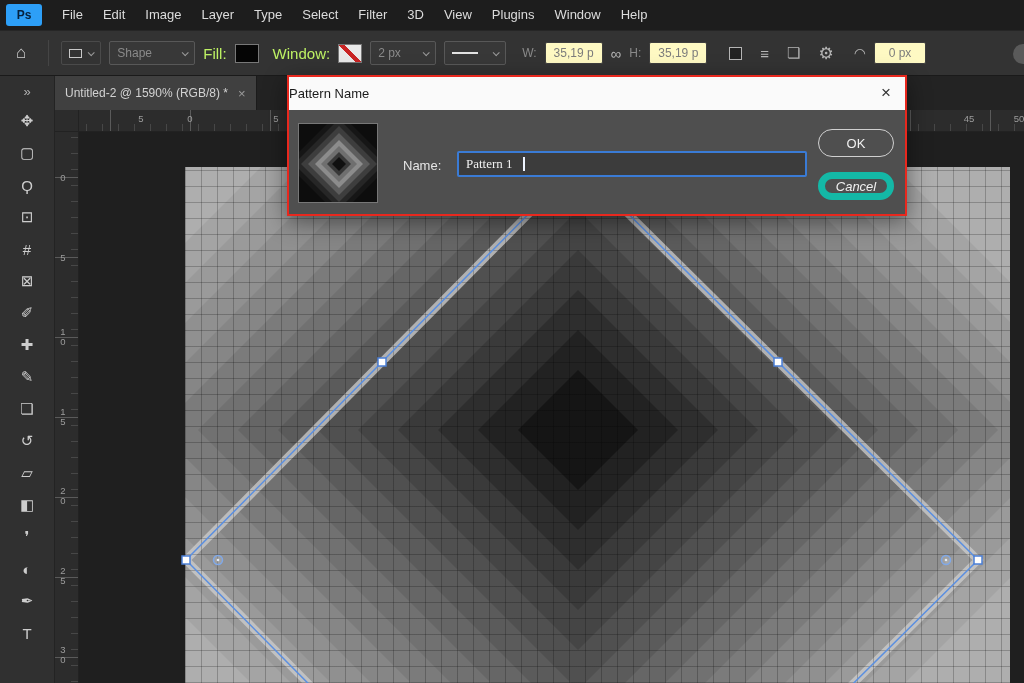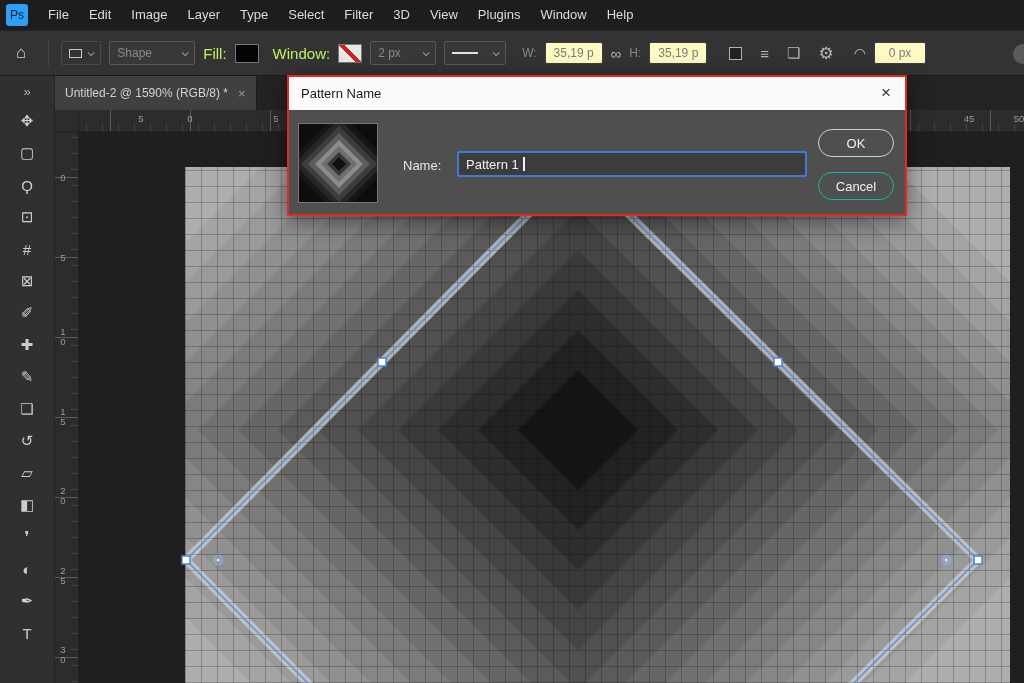--- a/index.html
+++ b/index.html
@@ -2,21 +2,21 @@
 <html><head>
 <meta charset="utf-8">
 <style>
   * { margin:0; padding:0; box-sizing:border-box; }
   html,body { width:1024px; height:683px; overflow:hidden; background:#111; }
   body { font-family:"Liberation Sans", sans-serif; -webkit-font-smoothing:antialiased; }
   .app { position:relative; width:1024px; height:683px; background:#202020; overflow:hidden; }
 
   
   .menubar { display:flex; align-items:center; height:30px; background:#1d1d1d; padding-left:6px; }
-  .ps-logo { width:22px; height:22px; background:#2d9ff7; color:#06213c; font-weight:normal; font-size:12px;
+  .ps-logo { width:36px; height:22px; background:#2d9ff7; color:#06213c; font-weight:bold; font-size:12px;
              display:flex; align-items:center; justify-content:center; border-radius:3px; margin-right:10px; }
   .menu-item { color:#dcdcdc; font-size:13px; padding:0 10px; line-height:30px; cursor:default; }
 
   
   .optionsbar { position:relative; display:flex; align-items:center; height:46px; background:#333333;
                 border-top:1px solid #262626; border-bottom:1px solid #1a1a1a; padding:0 10px; gap:8px; }
   .ob-label { color:#bef264; font-size:15px; }
   .ob-dim   { color:#8a8a8a; font-size:12px; }
   .home-icon { color:#cfcfcf; font-size:17px; margin:0 10px 0 6px; }
   .sep { width:1px; height:26px; background:#454545; margin:0 4px; }
@@ -73,34 +73,34 @@
   .artboard { position:absolute; left:106px; top:35px; width:825px; height:516px; }
   .artboard svg { position:absolute; inset:0; }
   .pixelgrid { position:absolute; inset:0;
       background-image: repeating-linear-gradient(0deg, rgba(0,0,0,.22) 0 1px, transparent 1px 16px),
                         repeating-linear-gradient(90deg, rgba(0,0,0,.22) 0 1px, transparent 1px 16px); }
   .overlay { position:absolute; inset:0; }
 
   
   .dialog { position:absolute; left:287px; top:75px; width:620px; height:141px; border:2px solid #e8281e;
             background:#4f4f4f; z-index:50; box-shadow:0 6px 22px rgba(0,0,0,.45); }
-  .dialog-title { height:33px; background:#fafafa; display:flex; align-items:center; padding-left:12px;
+  .dialog-title { height:33px; background:#fafafa; display:flex; align-items:center; padding-left:0;
                   color:#1a1a1a; font-size:13px; position:relative; }
   .dlgclose { position:absolute; right:14px; top:6px; font-size:17px; color:#333; }
   .dialog-body { position:relative; height:104px; }
   .thumb { position:absolute; left:9px; top:13px; width:80px; height:80px; border:1px solid #777; background:#0a0a0a; overflow:hidden; }
   .name-label { position:absolute; left:114px; top:48px; color:#e6e6e6; font-size:13px; }
   .nameinput { position:absolute; left:168px; top:41px; width:350px; height:26px; }
   .nameinput input { width:100%; height:100%; background:#3c3c3c; border:2px solid #3a7bd5; border-radius:2px;
-                     color:#f0f0f0; font-size:13px; padding:0 7px; font-family:Liberation Sans, sans-serif; outline:none; }
+                     color:#f0f0f0; font-size:13px; padding:0 7px; font-family:Liberation Serif, serif; outline:none; }
   .caret { position:absolute; left:66px; top:6px; width:1.5px; height:14px; background:#eef4ff; }
   .dlg-btn { position:absolute; left:529px; width:76px; height:28px; border-radius:14px; background:transparent;
              color:#f0f0f0; font-size:13px; font-family:"Liberation Sans", sans-serif; cursor:default; }
   .ok-btn { top:19px; border:1.5px solid #d0d0d0; }
-  .cancel-btn { top:62px; border:1px solid #14b8a6; }
+  .cancel-btn { top:62px; border:7px solid #14b8a6;font-style:italic; }
 </style>
 </head>
 <body>
 
 <div class="app">
 
   <header class="menubar">
     <div class="ps-logo">Ps</div>
     <nav id="menu-items"><span class="menu-item">File</span><span class="menu-item">Edit</span><span class="menu-item">Image</span><span class="menu-item">Layer</span><span class="menu-item">Type</span><span class="menu-item">Select</span><span class="menu-item">Filter</span><span class="menu-item">3D</span><span class="menu-item">View</span><span class="menu-item">Plugins</span><span class="menu-item">Window</span><span class="menu-item">Help</span></nav>
   </header>

